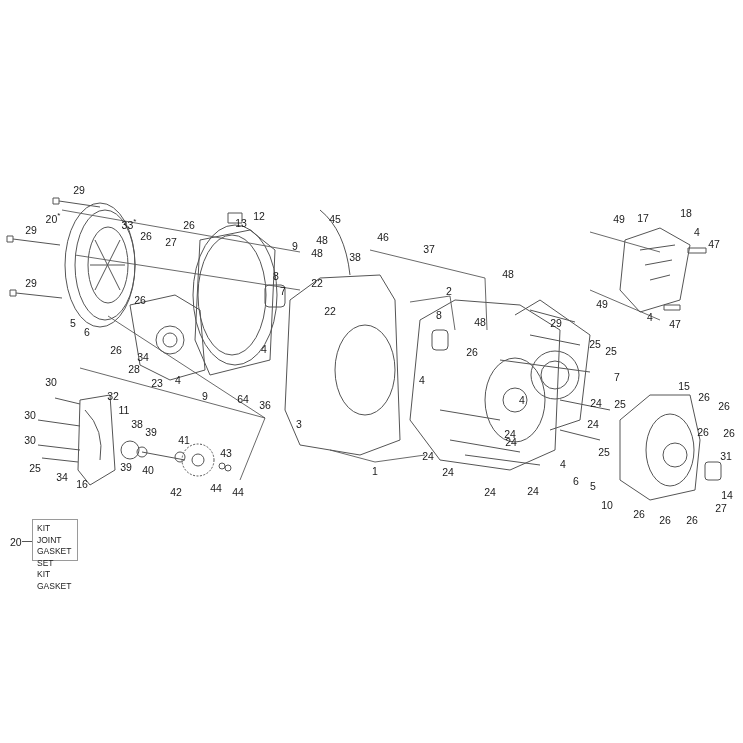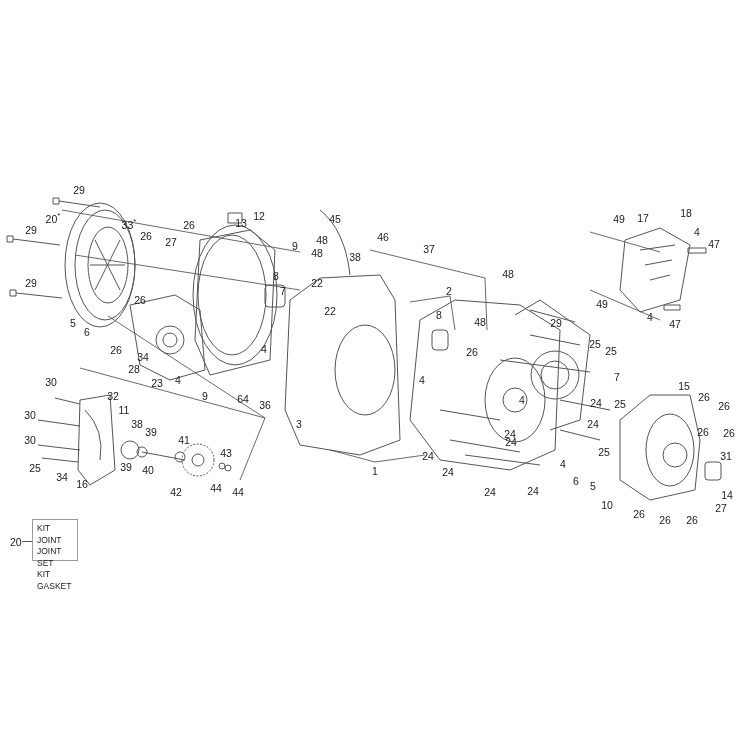--- a/index.html
+++ b/index.html
@@ -222,15 +222,15 @@
     <div class="lbl" style="left: 82px; top: 484px;">16</div>
     <div class="lbl" style="left: 176px; top: 492px;">42</div>
     <div class="lbl" style="left: 216px; top: 488px;">44</div>
     <div class="lbl" style="left: 238px; top: 492px;">44</div>
   </div>
 
 <div id="kit-num">20</div>
 <div id="kit-dash"></div>
 <div id="kit-box">
   <div>KIT JOINT</div>
-  <div>JOINT SET</div>
+  <div>GASKET SET</div>
   <div>KIT GASKET</div>
 </div>
 
 </body></html>

